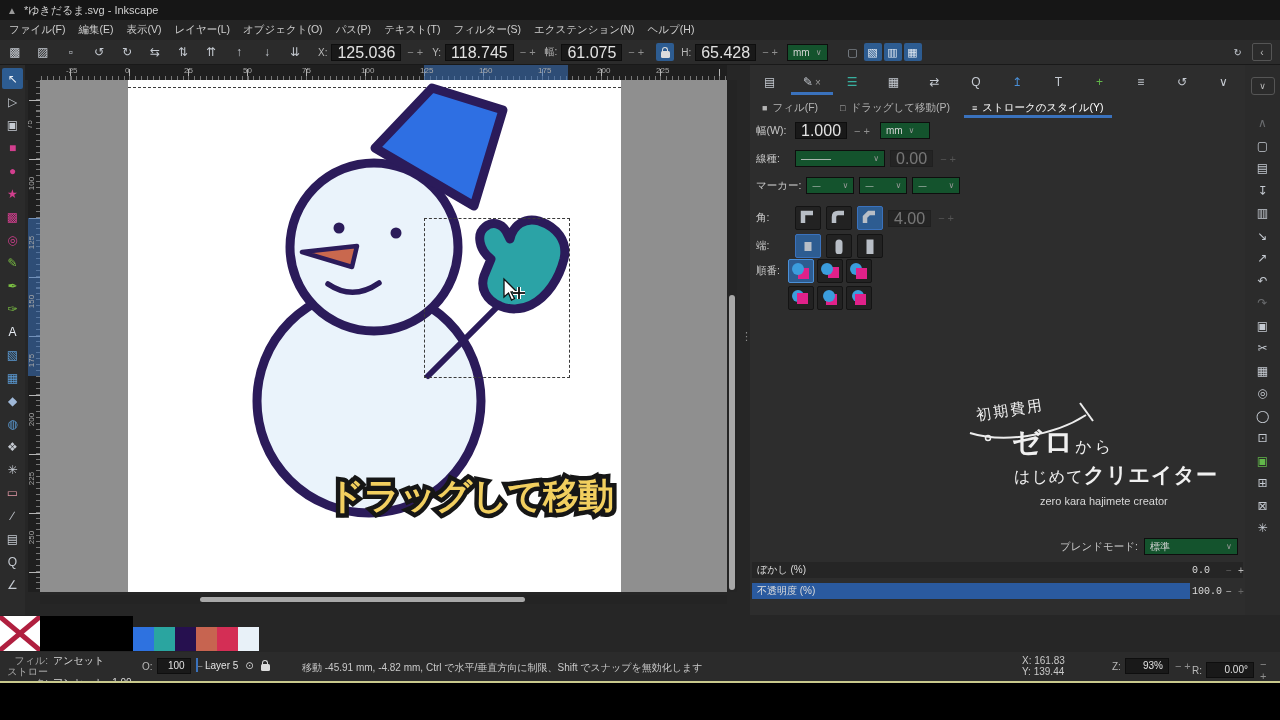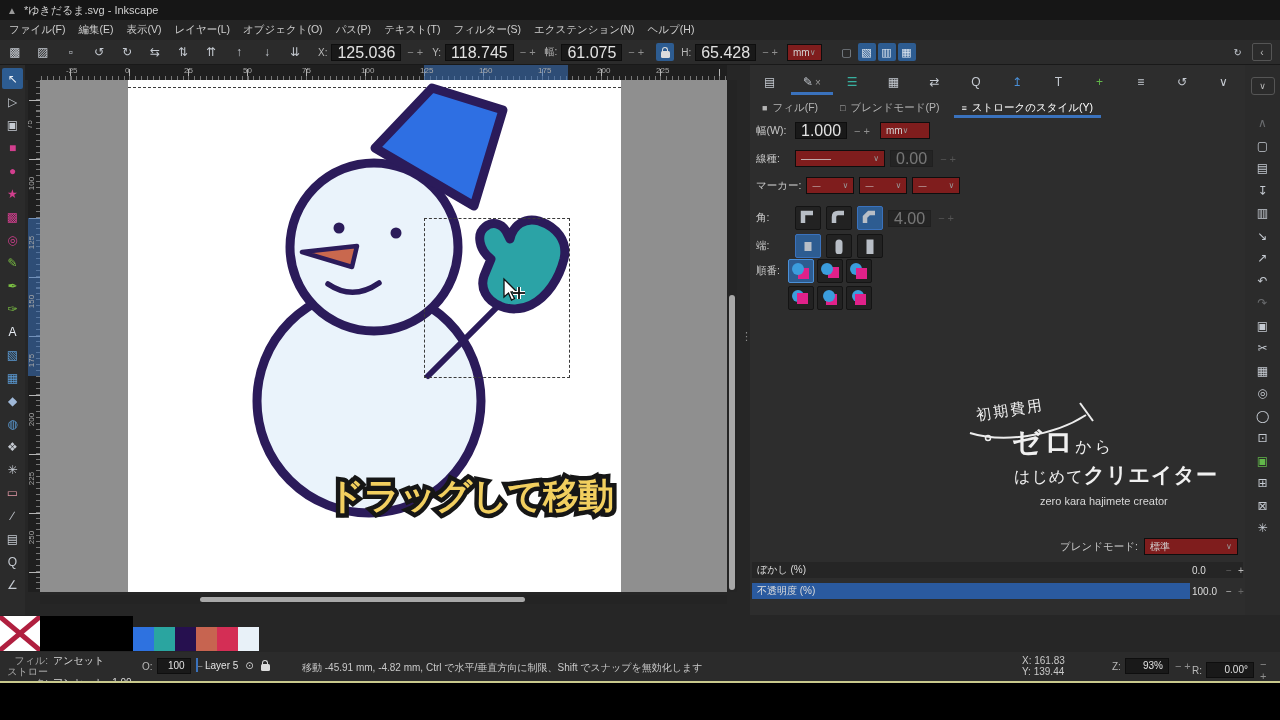--- a/index.html
+++ b/index.html
@@ -14,22 +14,22 @@
     font-size:10.5px;display:flex;align-items:center;gap:13px;padding-left:9px;box-sizing:border-box;}
   .menu-item{cursor:default;}
   .toolbar{left:0;top:40px;width:1280px;height:25px;background:#2b2b2b;border-bottom:1px solid #191919;
     display:flex;align-items:center;font-size:10px;color:#b9b9b9;box-sizing:border-box;padding-left:6px;gap:4px;}
   .tb-icons{display:flex;gap:10px;margin-right:10px;}
   .tbi{width:18px;height:18px;display:flex;align-items:center;justify-content:center;color:#c5cad1;font-size:12px;}
   .numfield{background:#191919;border:1px solid #0e0e0e;color:#e2e2e2;height:15px;line-height:15px;
     padding:0 5px;font-size:16px;min-width:46px;}
   .stepper{color:#8f8f8f;letter-spacing:3px;margin:0 2px;font-size:11px;}
   .lockbtn{width:18px;height:18px;background:#2d5c91;border-radius:2px;display:flex;align-items:center;justify-content:center;margin:0 3px;}
-  .dd{background:#7f1d1d;border:1px solid #0e0e0e;color:#d5d5d5;height:15px;line-height:15px;
-    padding:0 5px;font-size:10px;display:inline-flex;align-items:center;gap:0;}
+  .dd{background:#14532d;border:1px solid #0e0e0e;color:#d5d5d5;height:15px;line-height:15px;
+    padding:0 5px;font-size:10px;display:inline-flex;align-items:center;gap:6px;}
   .caret{font-size:8px;color:#999;}
   .toggle{width:18px;height:18px;border-radius:2px;display:flex;align-items:center;justify-content:center;
     color:#9aa3ad;font-size:11px;margin-left:2px;}
   .toggle.active{background:#2d5c91;color:#dfe8f2;}
   .tb-right{margin-left:auto;display:flex;align-items:center;gap:10px;padding-right:8px;}
   .collapsebtn{border:1px solid #555;border-radius:2px;width:18px;height:16px;display:flex;align-items:center;justify-content:center;color:#bbb;}
   
   .toolbox{left:0;top:65px;width:25px;height:550px;background:#2b2b2b;display:flex;flex-direction:column;
     align-items:center;padding-top:3px;gap:2px;box-sizing:border-box;}
   .tool{width:21px;height:21px;display:flex;align-items:center;justify-content:center;border-radius:2px;}
@@ -105,21 +105,21 @@
   .wm-zero{position:absolute;left:262px;top:358px;font-size:29px;font-weight:bold;letter-spacing:2px;}
   .wm-kara{font-size:16px;font-weight:normal;letter-spacing:3px;}
   .wm-haji{position:absolute;left:264px;top:396px;font-size:16px;letter-spacing:1px;}
   .wm-creator{font-size:21px;font-weight:bold;}
   .wm-romaji{position:absolute;left:290px;top:430px;font-size:11px;color:#d8d8d8;}
   .blendrow{position:absolute;left:310px;top:473px;display:flex;align-items:center;gap:6px;}
   .sliderrow{position:absolute;left:2px;width:491px;height:16px;font-size:10px;display:flex;align-items:center;}
   .blurtrack{background:#252525;}
   .opacitybar{position:absolute;left:0;top:0;width:438px;height:16px;background:#2a5a9f;}
   .srlabel{position:relative;z-index:2;padding-left:5px;color:#ddd;}
-  .srval{position:absolute;left:440px;z-index:2;color:#ddd;}
+  .srval{position:absolute;left:440px;z-index:2;color:#ddd;font-family:Liberation Mono, monospace;}
   .srminus{position:absolute;left:474px;z-index:2;color:#bbb;}
   .srplus{position:absolute;left:486px;z-index:2;color:#bbb;}
   
   .cmdbar{left:1245px;top:65px;width:35px;height:550px;background:#2b2b2b;display:flex;flex-direction:column;
     align-items:center;padding-top:6px;gap:5.5px;box-sizing:border-box;}
   .cmd{width:18px;height:17px;display:flex;align-items:center;justify-content:center;color:#c5cad1;font-size:12px;}
   .cmd-overflow{border:1px solid #555;border-radius:3px;width:22px;height:16px;display:flex;align-items:center;
     justify-content:center;color:#bbb;font-size:9px;margin-top:6px;}
   .cmdbar-bottom{left:1245px;top:638px;width:35px;display:flex;justify-content:center;gap:6px;color:#9a9a9a;font-size:10px;}
   
@@ -444,21 +444,21 @@
         </span>
       </div>
     <div class="ftabs">
 
     <span class="ftab">
           <span class="ficon">■</span>
           <span>フィル(F)</span>
         </span>
         <span class="ftab">
           <span class="ficon">□</span>
-          <span>ブレンドモード(P)</span>
+          <span>ドラッグして移動(P)</span>
         </span>
         <span class="ftab active">
           <span class="ficon">≡</span>
           <span>ストロークのスタイル(Y)</span>
         </span>
       </div>
 
     <div class="prow" style="top:57px">
       <span class="plabel">幅(W):</span>
       <span class="numfield" style="min-width:38px">1.000</span>

